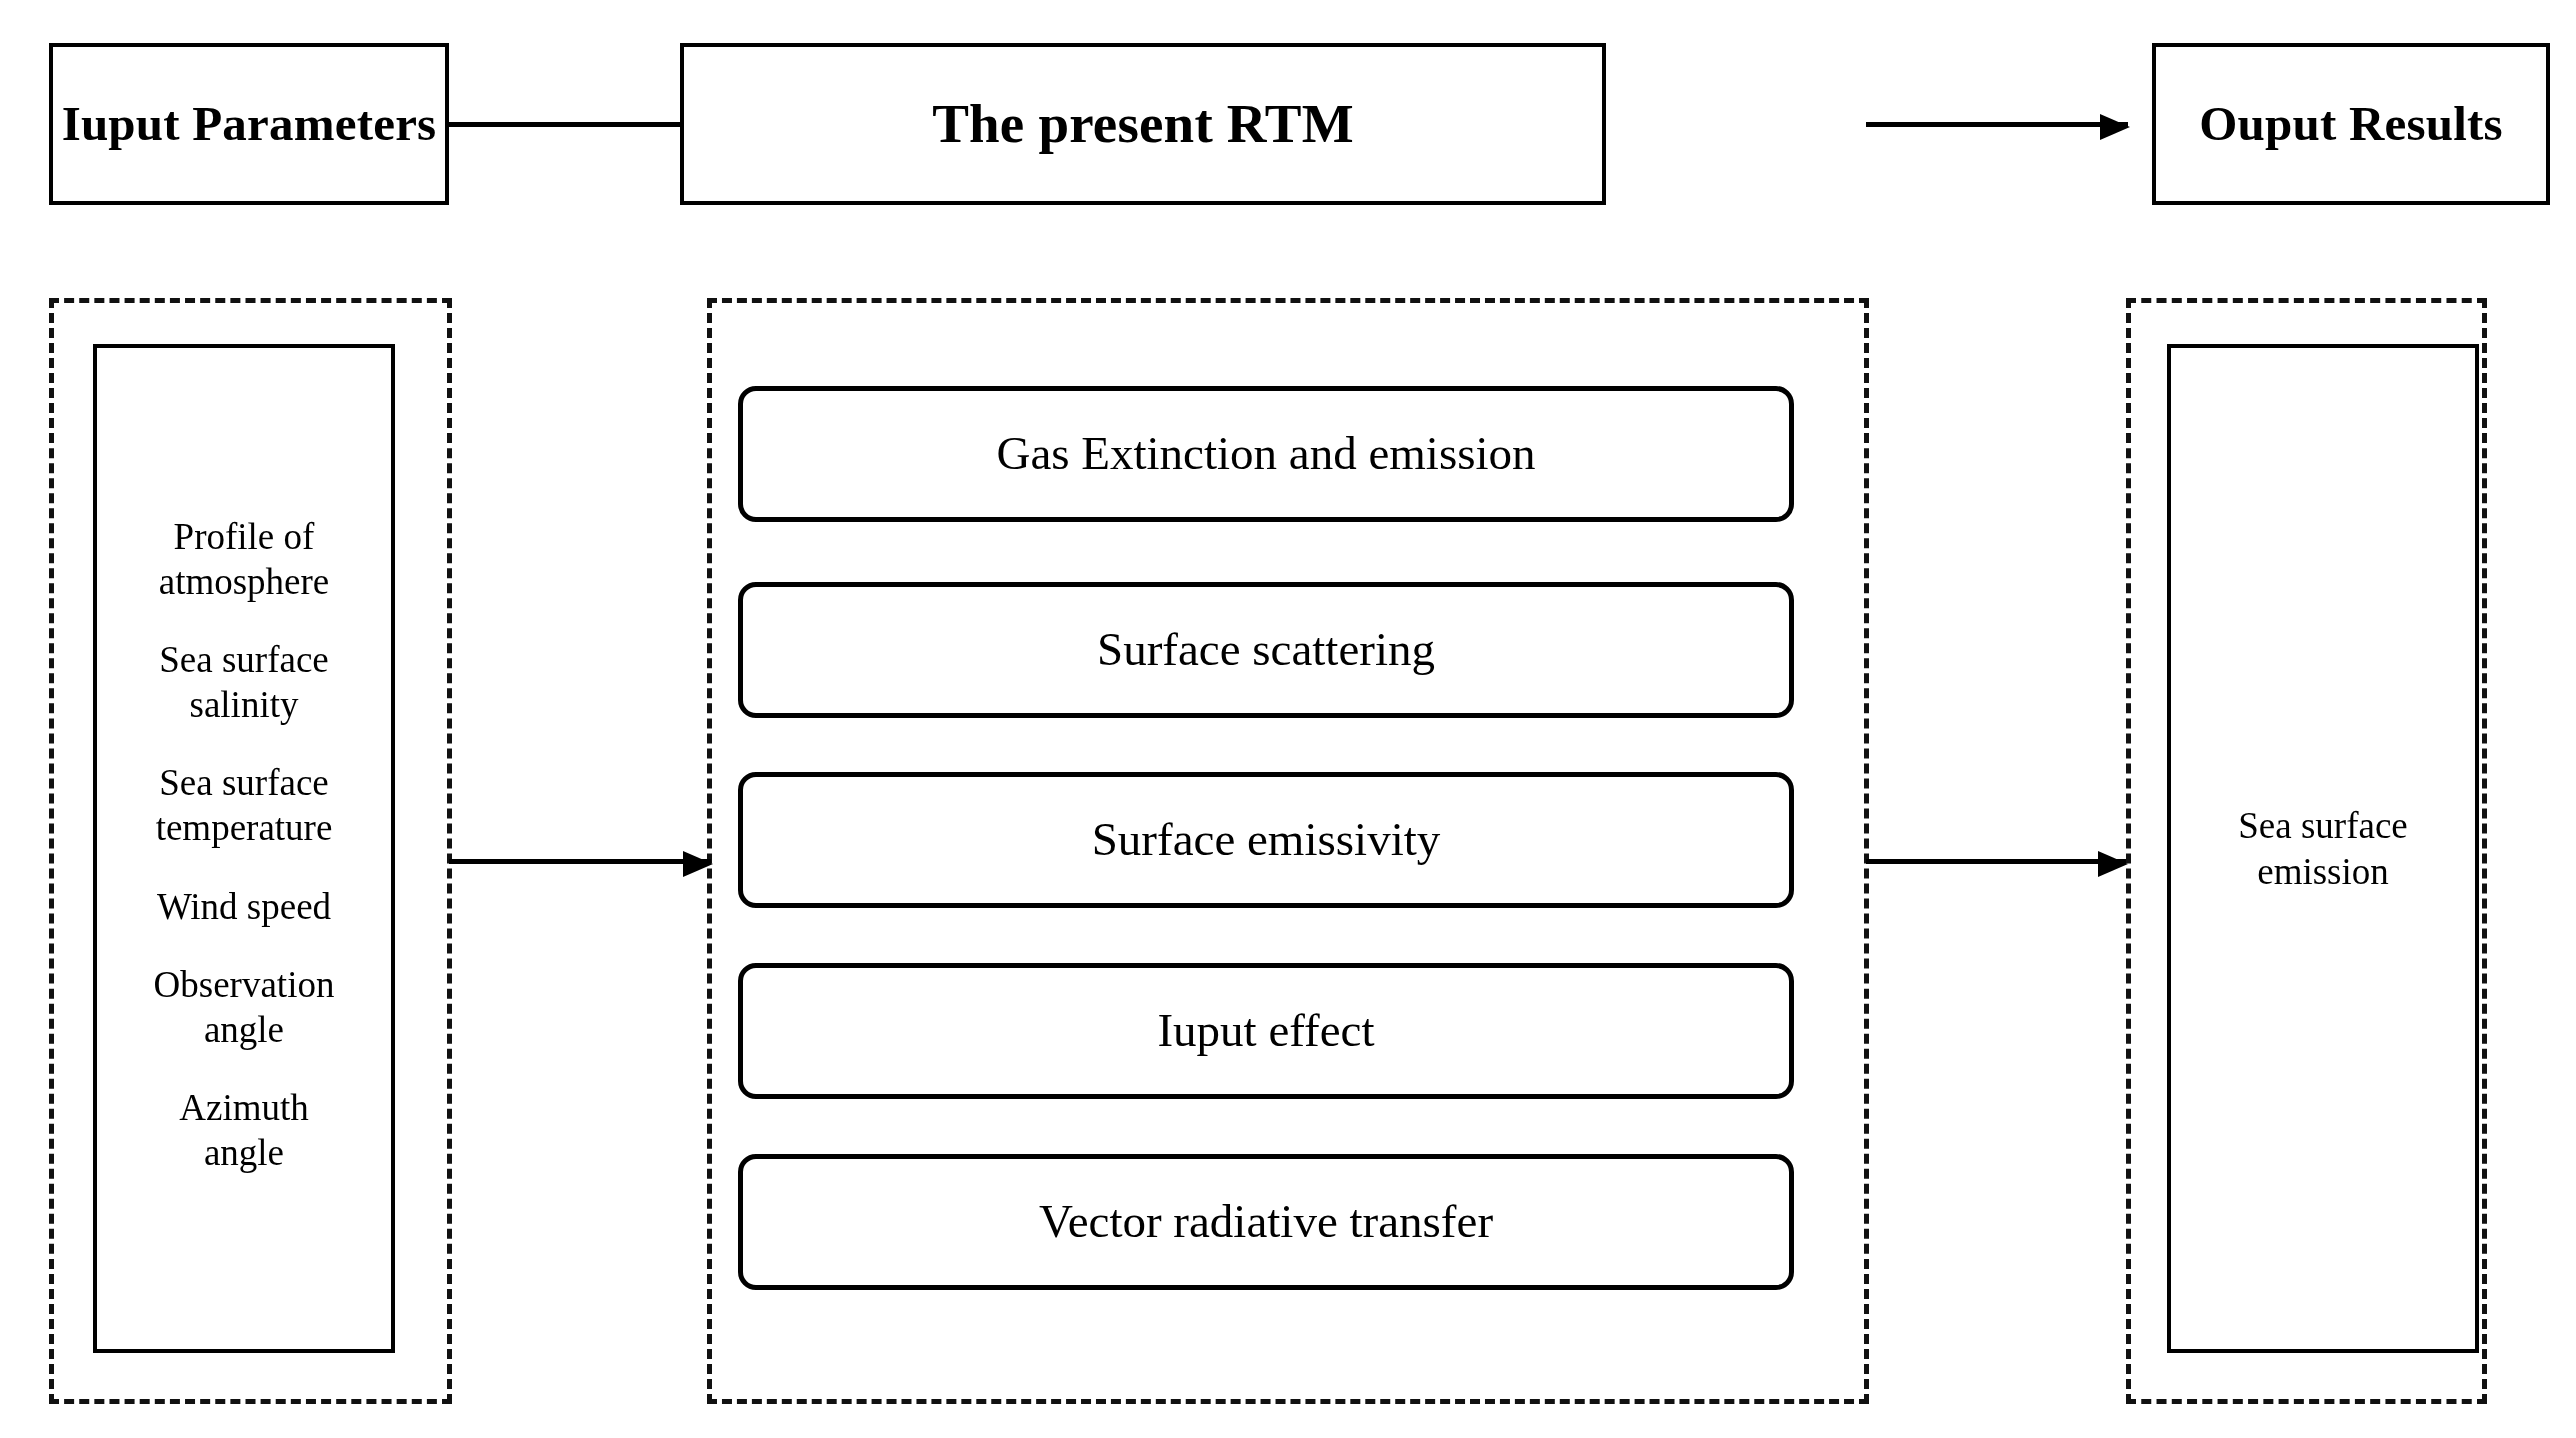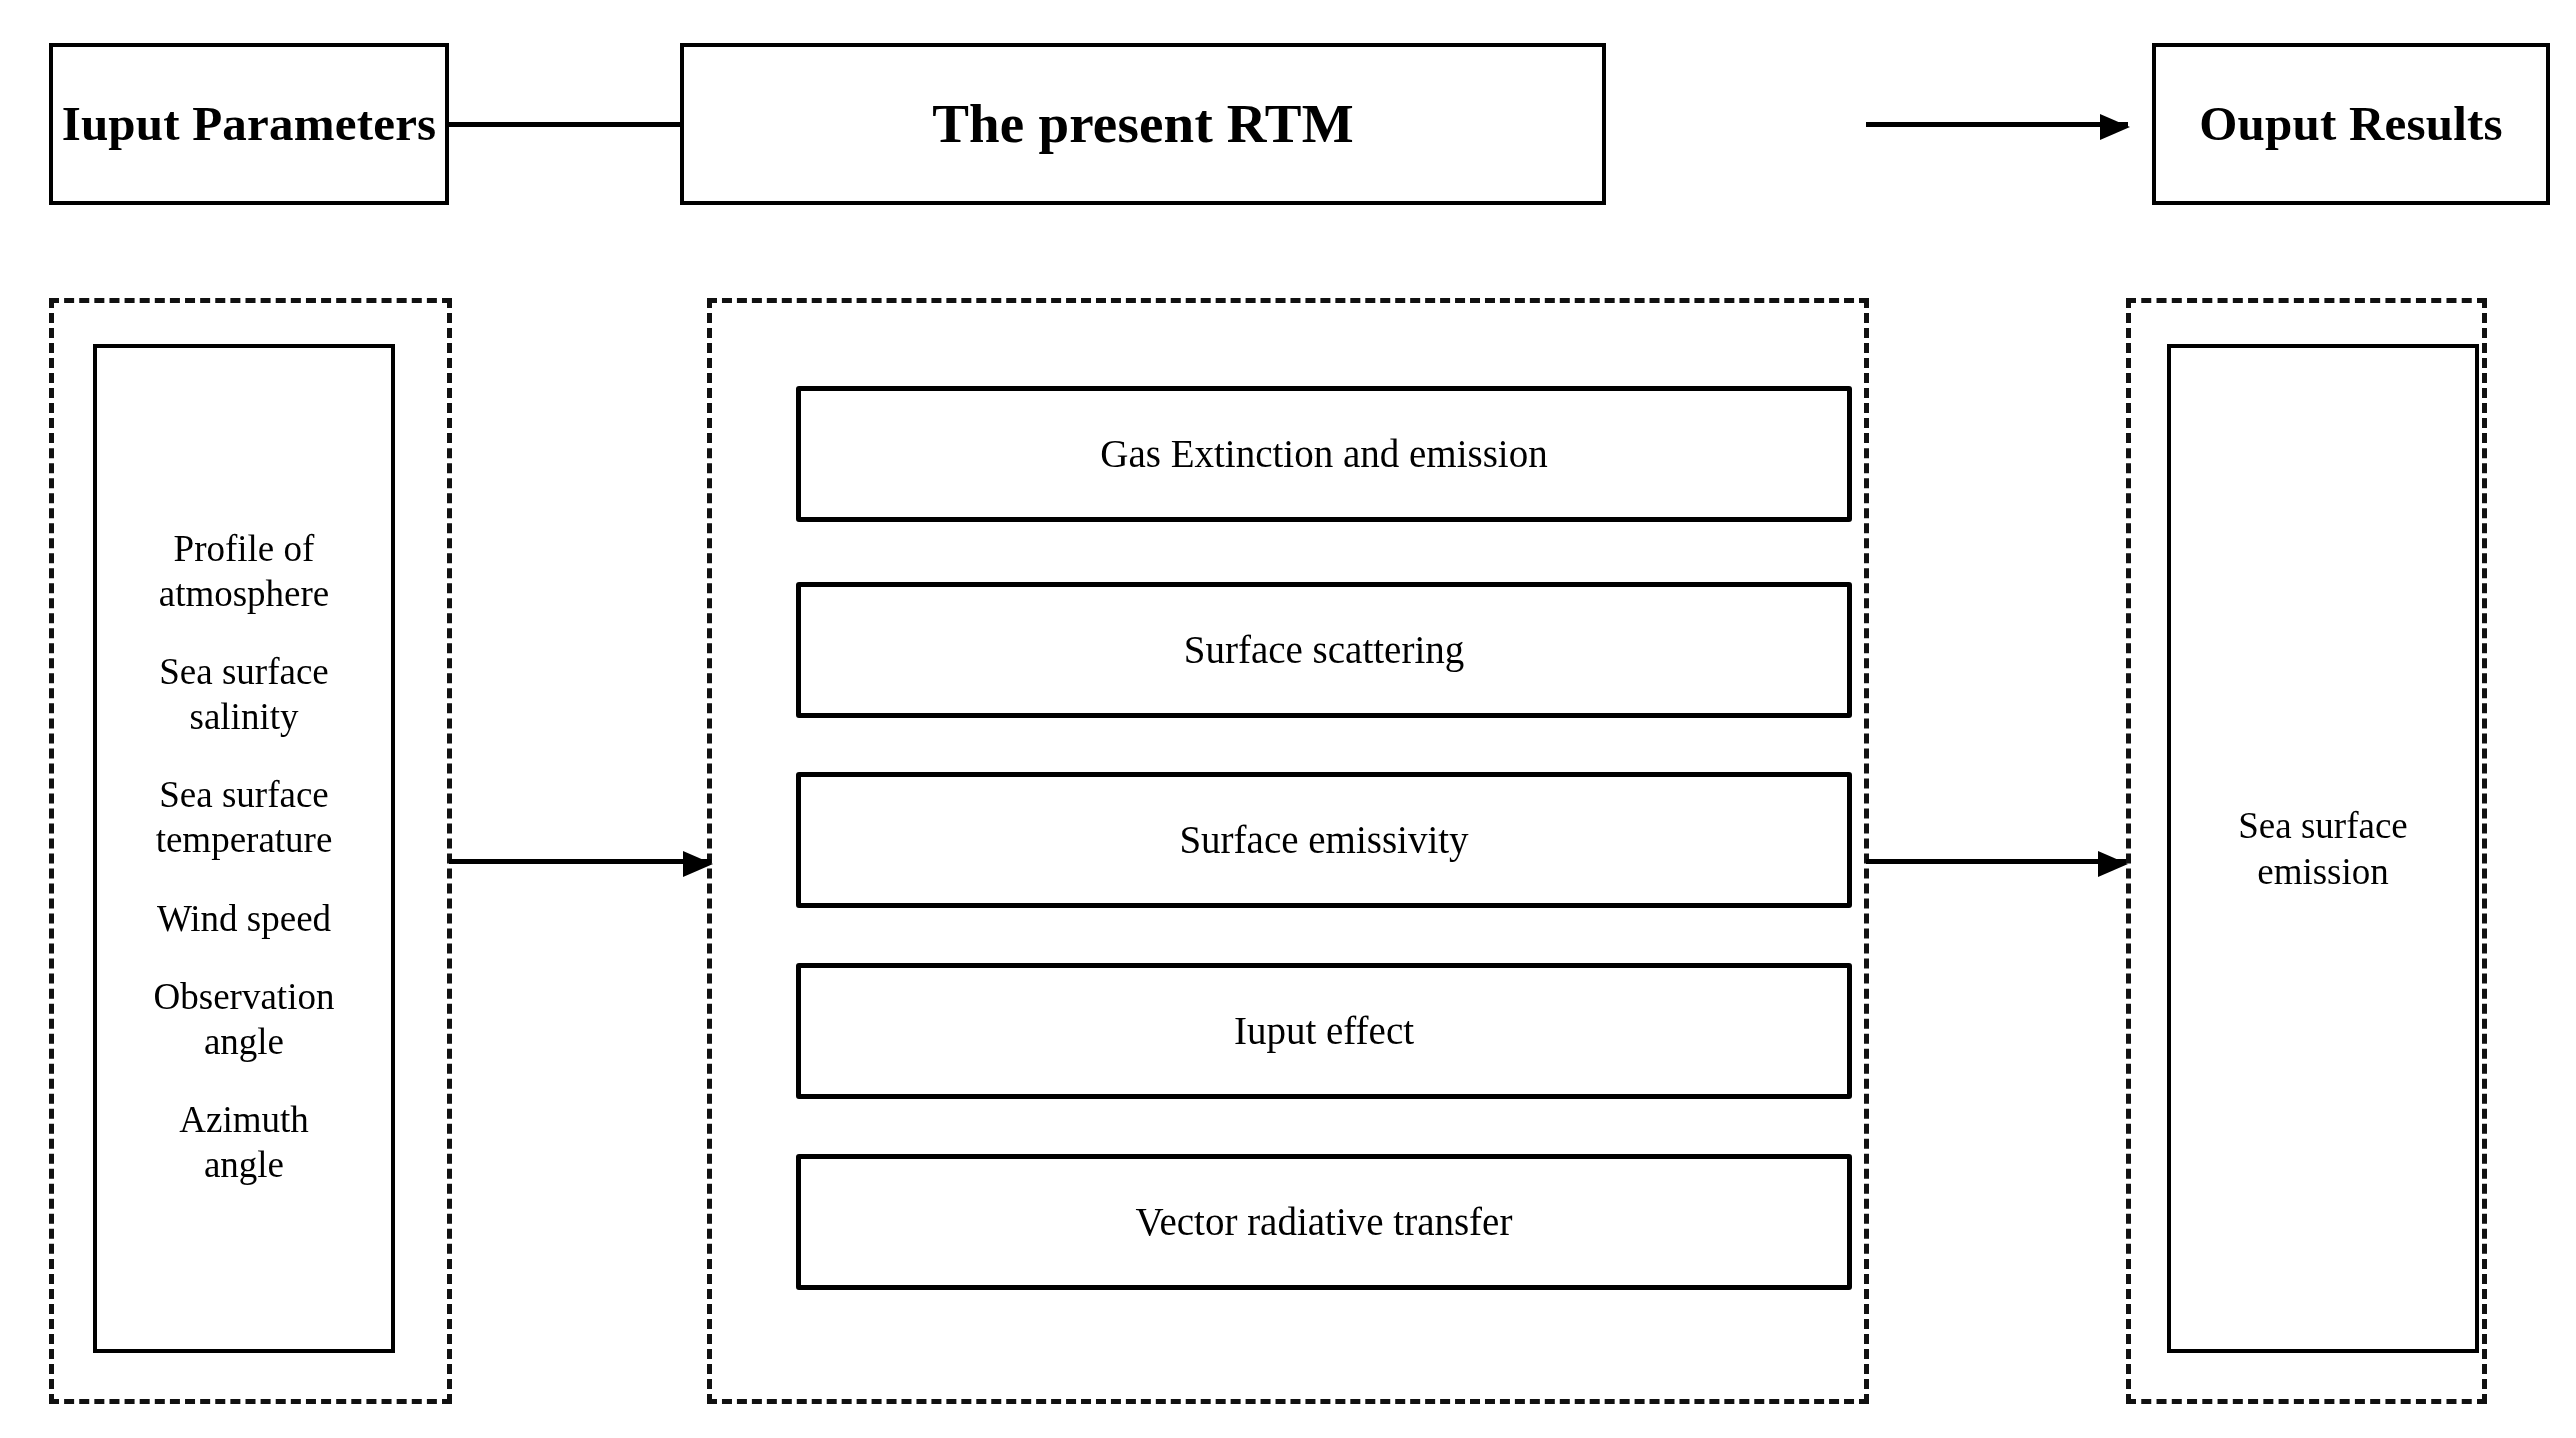--- a/index.html
+++ b/index.html
@@ -67,46 +67,46 @@
   #inner-output { left: 2167px; top: 344px; width: 312px; height: 1009px; }
 
   .param-list {
     position: absolute;
     box-sizing: border-box;
     display: flex;
     flex-direction: column;
     align-items: center;
     justify-content: center;
   }
-  #list-input  { left: 93px;  top: 352px; width: 302px; height: 1009px; gap: 33px; }
+  #list-input  { left: 93px;  top: 340px; width: 302px; height: 1009px; gap: 33px; }
   #list-output { left: 2167px; top: 344px; width: 312px; height: 1009px; gap: 55px; }
 
   .param-item {
     text-align: center;
     font-size: 37px;
     line-height: 1.22;
     white-space: pre-line;
     padding: 0 7.9px;
   }
 
   
   .module-box {
     position: absolute;
     box-sizing: border-box;
-    left: 796px;
+    left: 738px;
     width: 1056px;
     height: 136px;
     border: 5.5px solid #000;
-    border-radius: 3px;
+    border-radius: 18px;
     background: #fff;
     display: flex;
     align-items: center;
     justify-content: center;
     text-align: center;
-    font-size: 39px;
+    font-size: 47px;
     line-height: 1.1;
   }
   .m0 { top: 386px; }
   .m1 { top: 582px; }
   .m2 { top: 772px; }
   .m3 { top: 963px; }
   .m4 { top: 1154px; }
 
   
   .arrow {

